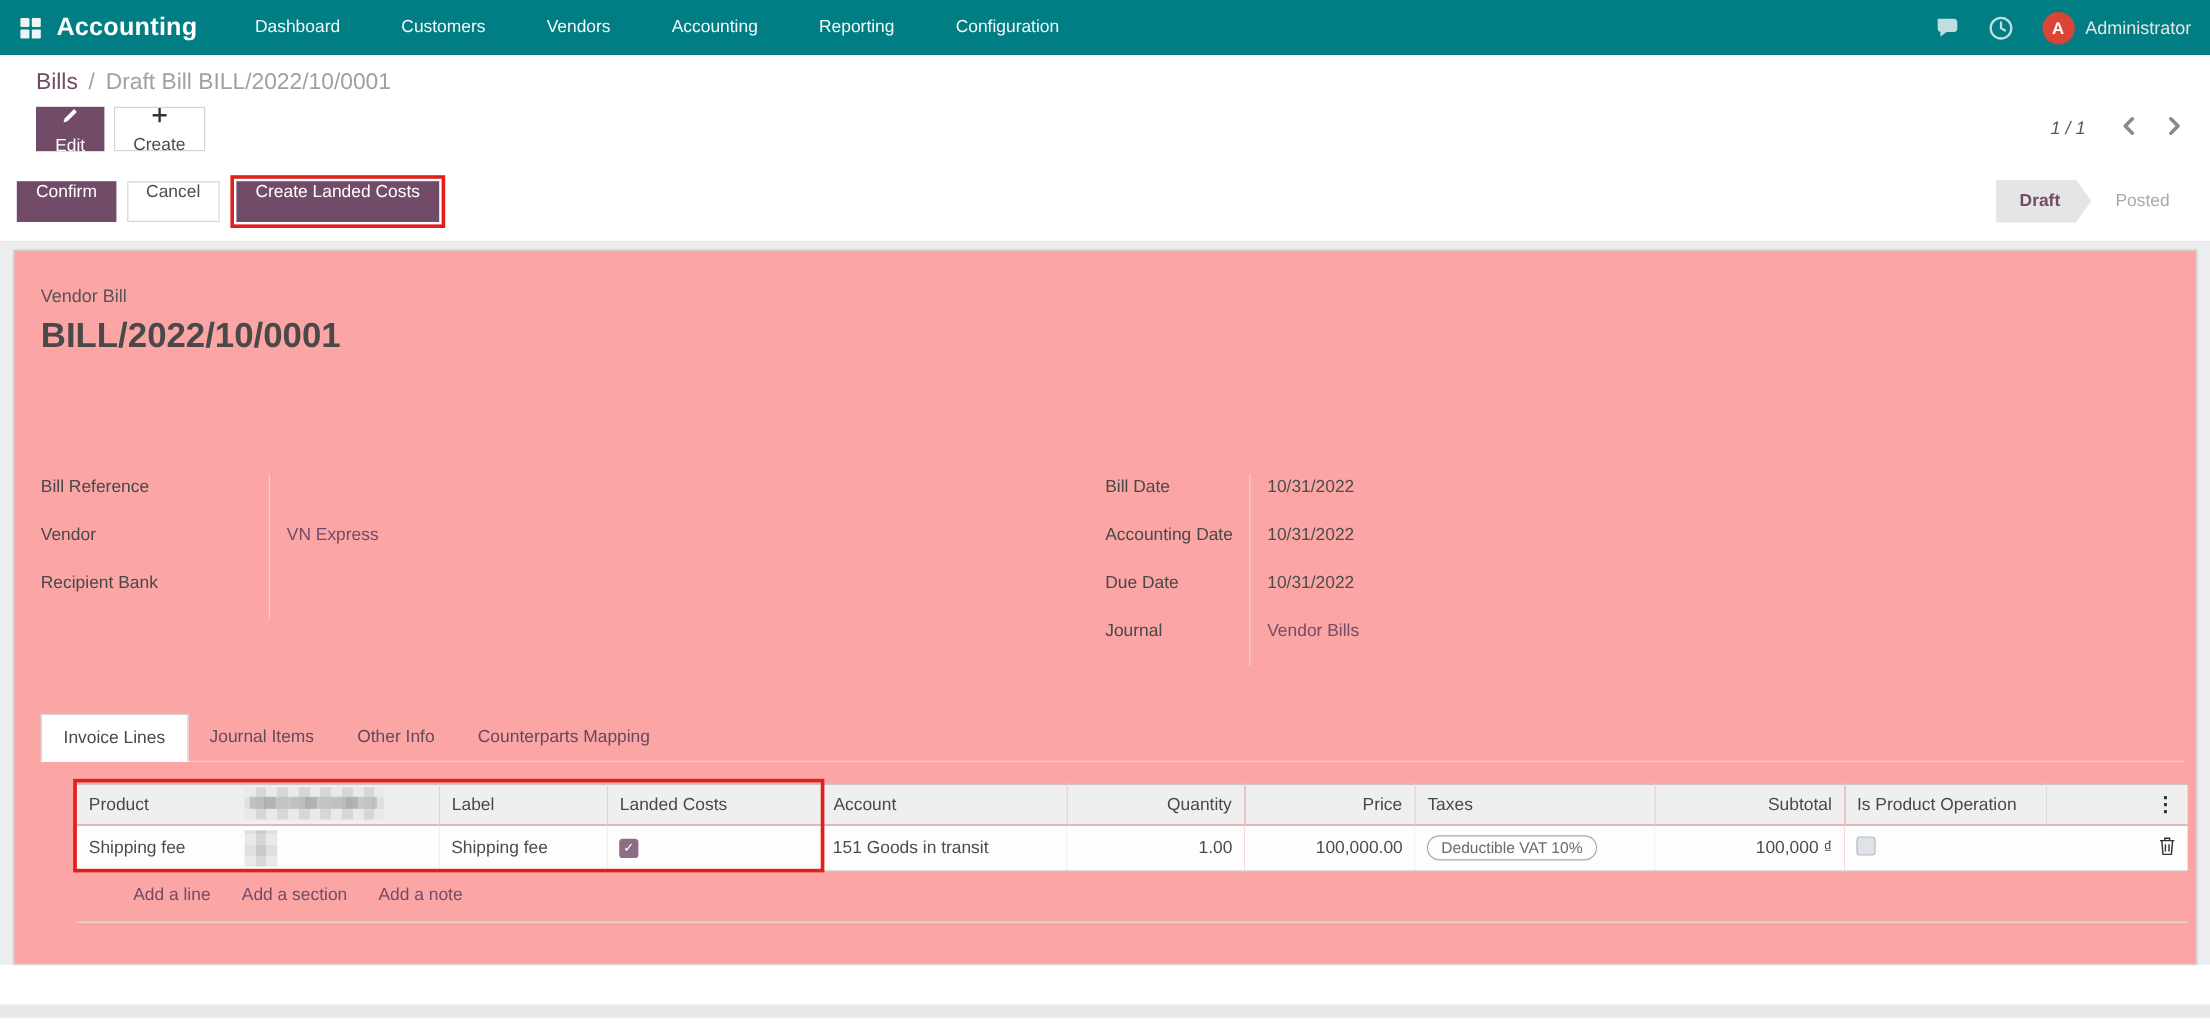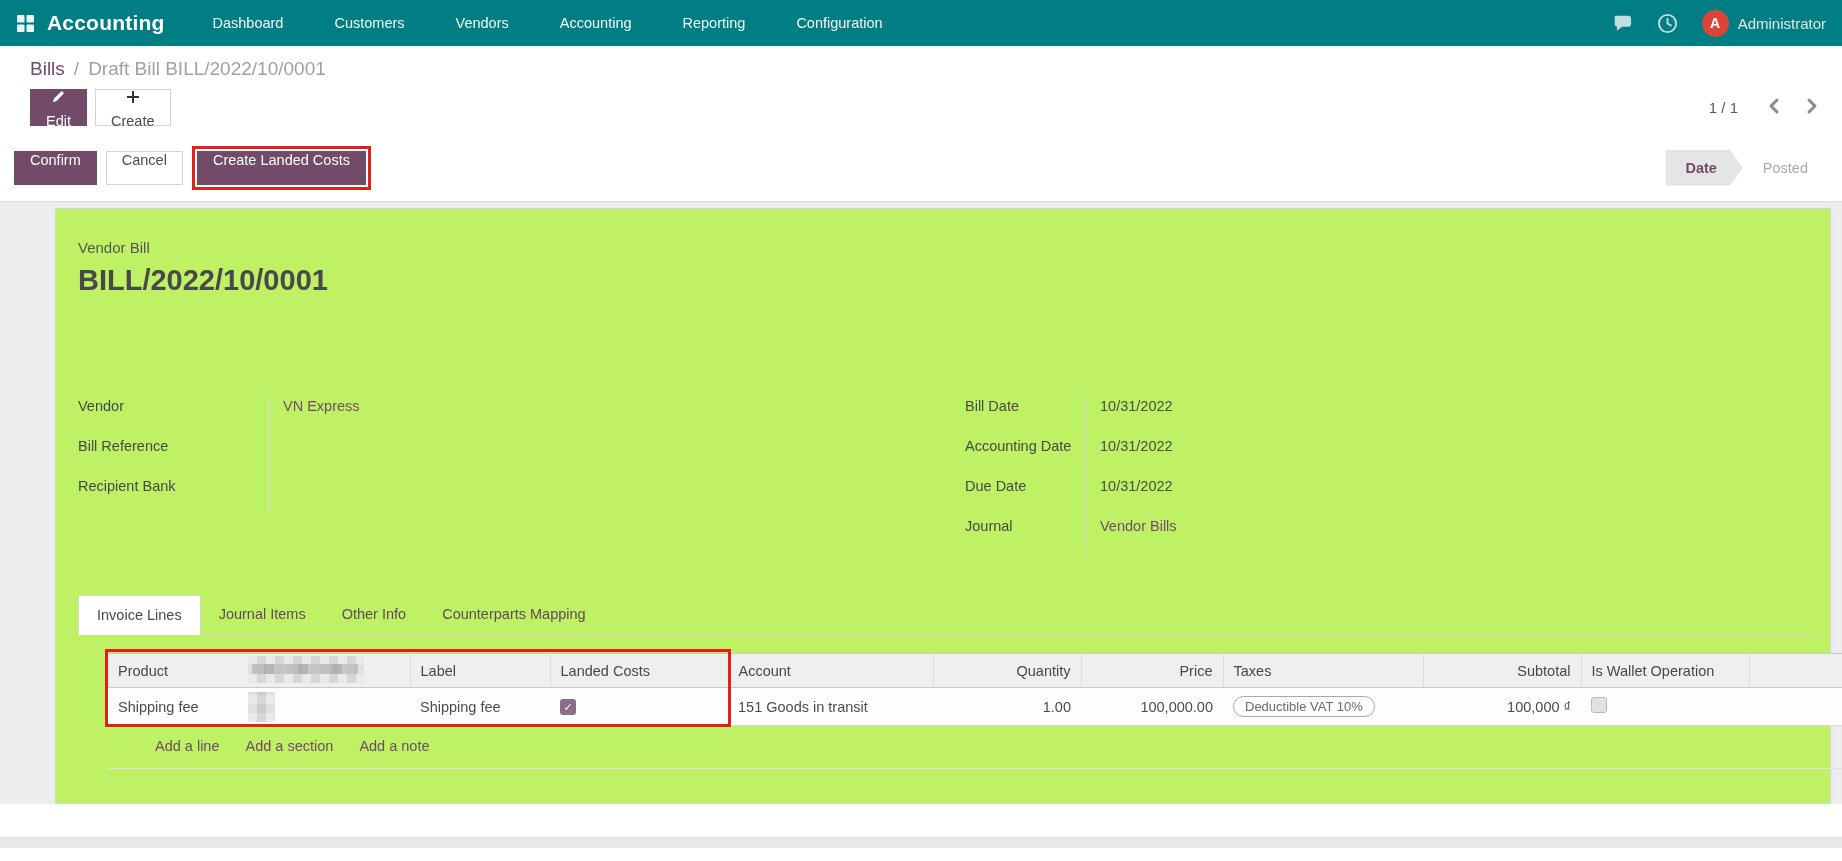--- a/index.html
+++ b/index.html
@@ -25,42 +25,42 @@
   .bc-parent { color:var(--primary,#714b67); cursor:pointer; }
   .bc-sep, .bc-current { color:#a3a0a3; }
   .button-row { position:relative; margin-top:9px; height:37px; }
   .btn { display:inline-flex; align-items:center; gap:7px; height:37px; padding:0 15px;
          font-size:14.5px; border:1px solid transparent; background:none; cursor:pointer;
          font-family:"Liberation Sans",sans-serif; color:#4c4c4c;flex-direction:column; }
   .btn-primary { background:var(--primary,#714b67); color:#fff; }
   .btn-default { background:#fff; border-color:#d4d4d4; }
   .left-btns { display:flex; gap:8px; }
   .center-btns { position:absolute; left:723px; top:0; display:flex; gap:12px; }
-  .pager { position:absolute; right:8px; top:0; height:37px; display:flex; align-items:center; gap:28px; }
+  .pager { position:absolute; right:8px; top:0; height:37px; display:flex; align-items:center; gap:28px;font-style:italic; }
   .pager-value { font-size:15px; color:#5b5b5b; cursor:pointer; }
   .pager-arrows { display:flex; gap:22px; }
   .pager-arrows svg { cursor:pointer; }
   .icon-glyph { font-size:15px; line-height:1; }
 
   
   .statusbar { height:68px; display:flex; align-items:center; padding:0 14px; background:#fff;
                border-bottom:1px solid #dcdcdc; }
   .statusbar .btn { height:34px; }
   .sb-left { display:flex; align-items:center; gap:9px; }
   .red-box { border:3px solid var(--annotation,#e0201d); padding:2px; display:inline-flex; }
   .sb-right { margin-left:auto; display:flex; align-items:center; }
   .step { height:36px; line-height:36px; font-size:14.5px; padding:0 20px; cursor:pointer; }
   .step-active { background:#e5e5e5; color:var(--primary,#714b67); font-weight:700; padding:0 26px 0 20px;
                  clip-path:polygon(0 0, calc(100% - 13px) 0, 100% 50%, calc(100% - 13px) 100%, 0 100%); }
   .step-inactive { color:#a9a9a9; }
 
   
   .page { background:#edecef; padding:6px 11px 0 11px; height:602px; }
-  .sheet { background:#bef264; border:1px solid #d6d6d6; box-shadow:0 1px 2px rgba(0,0,0,.06);
-           height:596px; padding:30px 10px 0 22px;margin-left:44px; }
+  .sheet { background:#fca5a5; border:1px solid #d6d6d6; box-shadow:0 1px 2px rgba(0,0,0,.06);
+           height:596px; padding:30px 10px 0 22px; }
   .doc-type { font-size:15px; color:#555; }
   .doc-name { font-size:29px; font-weight:700; color:#494949; margin-top:8px; }
 
   .fields { display:flex; margin-top:98px; }
   .fields-col-left { width:790px; }
   .fields-col-right { margin-left:97px; flex:1; }
   .field-row { display:flex; min-height:40px; }
   .field-label { font-size:14.5px; color:#484848; padding-top:3px; }
   .fields-col-left .field-label { width:190px; }
   .fields-col-right .field-label { width:120px; }
@@ -192,39 +192,39 @@
 
 <div class="statusbar">
   <div class="sb-left">
     <button class="btn btn-primary">Confirm</button>
     <button class="btn btn-default">Cancel</button>
     <span class="red-box">
       <button class="btn btn-primary">Create Landed Costs</button>
     </span>
   </div>
   <div class="sb-right">
-    <span class="step step-active">Date</span>
+    <span class="step step-active">Draft</span>
     <span class="step step-inactive">Posted</span>
   </div>
 </div>
 
 <div class="page">
   <div class="sheet">
     <div class="doc-type">Vendor Bill</div>
     <div class="doc-name">BILL/2022/10/0001</div>
 
     <div class="fields">
       <div class="fields-col-left">
         <div class="field-row">
+          <span class="field-label">Bill Reference</span>
+          <span class="field-value"></span>
+        </div>
+        <div class="field-row">
           <span class="field-label">Vendor</span>
           <span class="field-value link-value">VN Express</span>
-        </div>
-        <div class="field-row">
-          <span class="field-label">Bill Reference</span>
-          <span class="field-value"></span>
         </div>
         <div class="field-row">
           <span class="field-label">Recipient Bank</span>
           <span class="field-value"></span>
         </div>
       </div>
       <div class="fields-col-right">
         <div class="field-row">
           <span class="field-label">Bill Date</span>
           <span class="field-value">10/31/2022</span>
@@ -274,21 +274,21 @@
                   <span class="blur-band"></span>
                 </span>
             </th>
             <th><span>Label</span></th>
             <th><span>Landed Costs</span></th>
             <th><span>Account</span></th>
             <th class="num"><span>Quantity</span></th>
             <th class="num"><span>Price</span></th>
             <th><span>Taxes</span></th>
             <th class="num"><span>Subtotal</span></th>
-            <th><span>Is Wallet Operation</span></th>
+            <th><span>Is Product Operation</span></th>
             <th>
                 <span class="kebab">⋮</span>
               </th>
           </tr>
         </thead>
         <tbody>
           <tr>
             <td>
               <span>Shipping fee</span>
               <span class="blur-patch" style="left:140px; top:4px; width:27px; height:30px;"></span>

